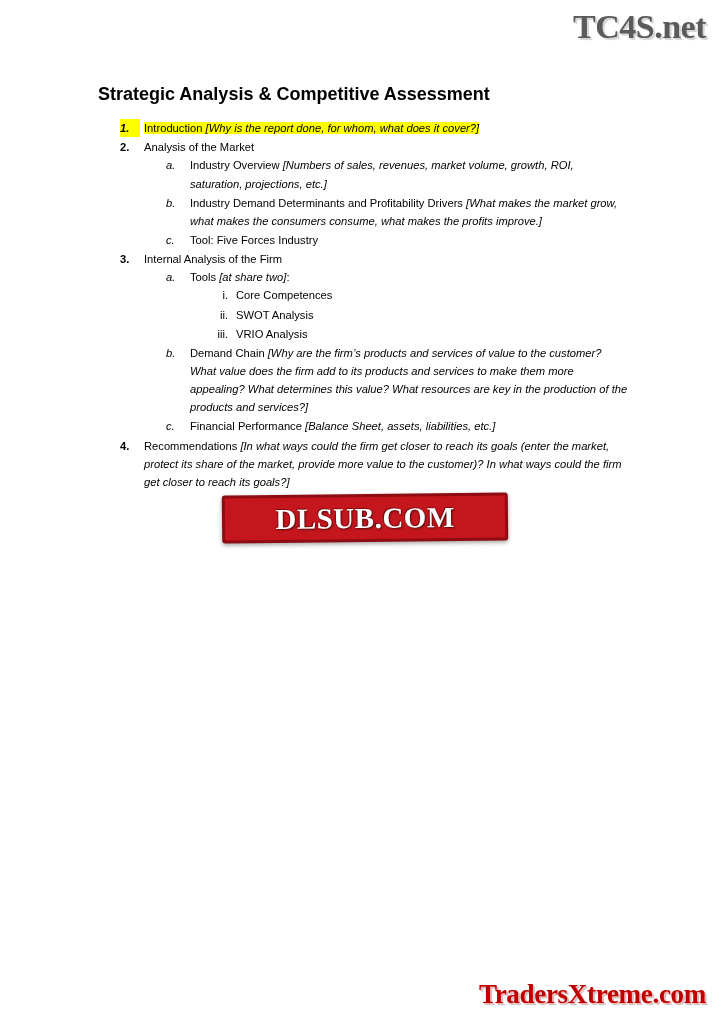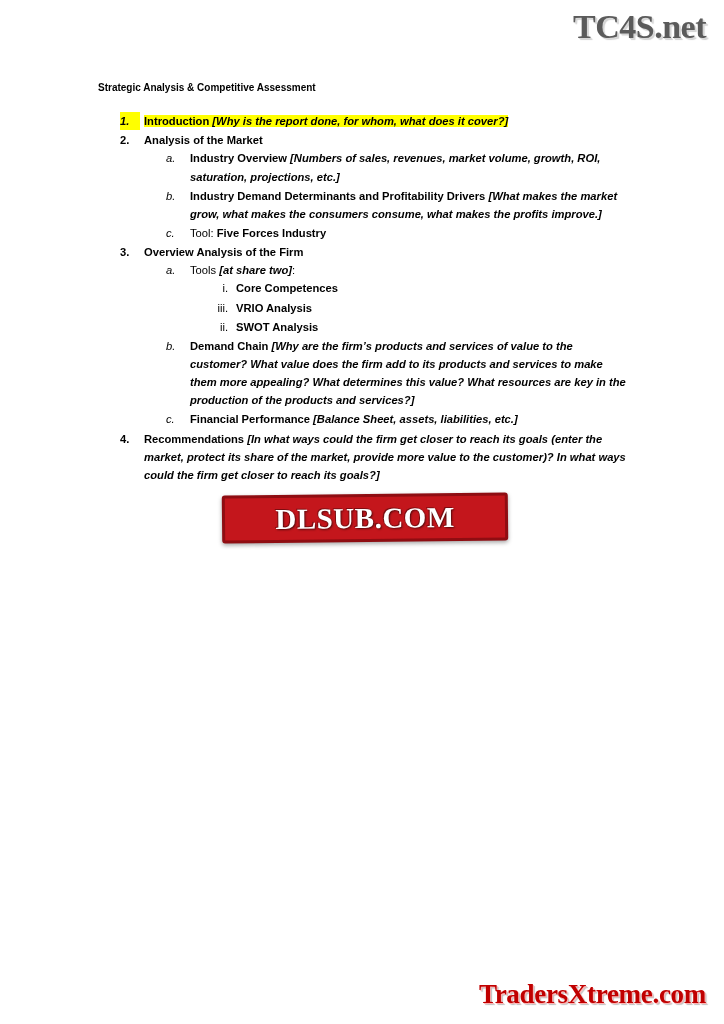--- a/index.html
+++ b/index.html
@@ -72,22 +72,22 @@
   .doc {
     position: absolute;
     top: 80px;
     left: 98px;
     width: 530px;
     font-size: 11.2px;
     line-height: 1.62;
   }
   .doc-title {
     font-weight: bold;
-    font-size: 10px;
-    margin-bottom: 16px;
+    font-size: 18px;
+    margin-bottom: 10px;
   }
 
   ol.lvl1 {
     list-style: none;
     margin: 0;
     padding: 0;
   }
   ol.lvl1 > li {
     position: relative;
     padding-left: 46px;
@@ -129,22 +129,22 @@
     padding-left: 46px;
     margin-bottom: 1px;
   }
   ol.lvl3 > li > .marker {
     position: absolute;
     left: 10px;
     width: 28px;
     text-align: right;
   }
 
-  .b { font-weight: bold; }
-  .i { font-style: italic; font-weight: bold; }
+  .b { font-weight: normal; }
+  .i { font-style: italic; }
   .hl { background: #ffff00; }
   .hl-item { display: inline; }
   .txt { display: inline; }
 </style>
 </head>
 <body>
 
 <div class="page">
 
   <div class="wm-top">TC4S.net</div>
@@ -175,40 +175,40 @@
           </li>
           <li>
             <span class="marker">c.</span>
             <span class="txt">Tool: </span><span class="b">Five Forces Industry</span>
           </li>
         </ol>
       </li>
 
       <li>
         <span class="marker">3.</span>
-        <span class="b">Overview Analysis of the Firm</span>
+        <span class="b">Internal Analysis of the Firm</span>
 
         <ol class="lvl2">
           <li>
             <span class="marker">a.</span>
             <span class="txt">Tools </span><span class="i">[at share two]</span><span class="txt">:</span>
 
             <ol class="lvl3">
               <li>
                 <span class="marker">i.</span>
                 <span class="b">Core Competences</span>
               </li>
               <li>
+                <span class="marker">ii.</span>
+                <span class="b">SWOT Analysis</span>
+              </li>
+              <li>
                 <span class="marker">iii.</span>
                 <span class="b">VRIO Analysis</span>
               </li>
-              <li>
-                <span class="marker">ii.</span>
-                <span class="b">SWOT Analysis</span>
-              </li>
             </ol>
           </li>
 
           <li>
             <span class="marker">b.</span>
             <span class="b">Demand Chain</span><span class="txt"> </span><span class="i">[Why are the firm’s products and services of value to the customer? What value does the firm add to its products and services to make them more appealing? What determines this value? What resources are key in the production of the products and services?]</span>
           </li>
           <li>
             <span class="marker">c.</span>
             <span class="b">Financial Performance</span><span class="txt"> </span><span class="i">[Balance Sheet, assets, liabilities, etc.]</span>

